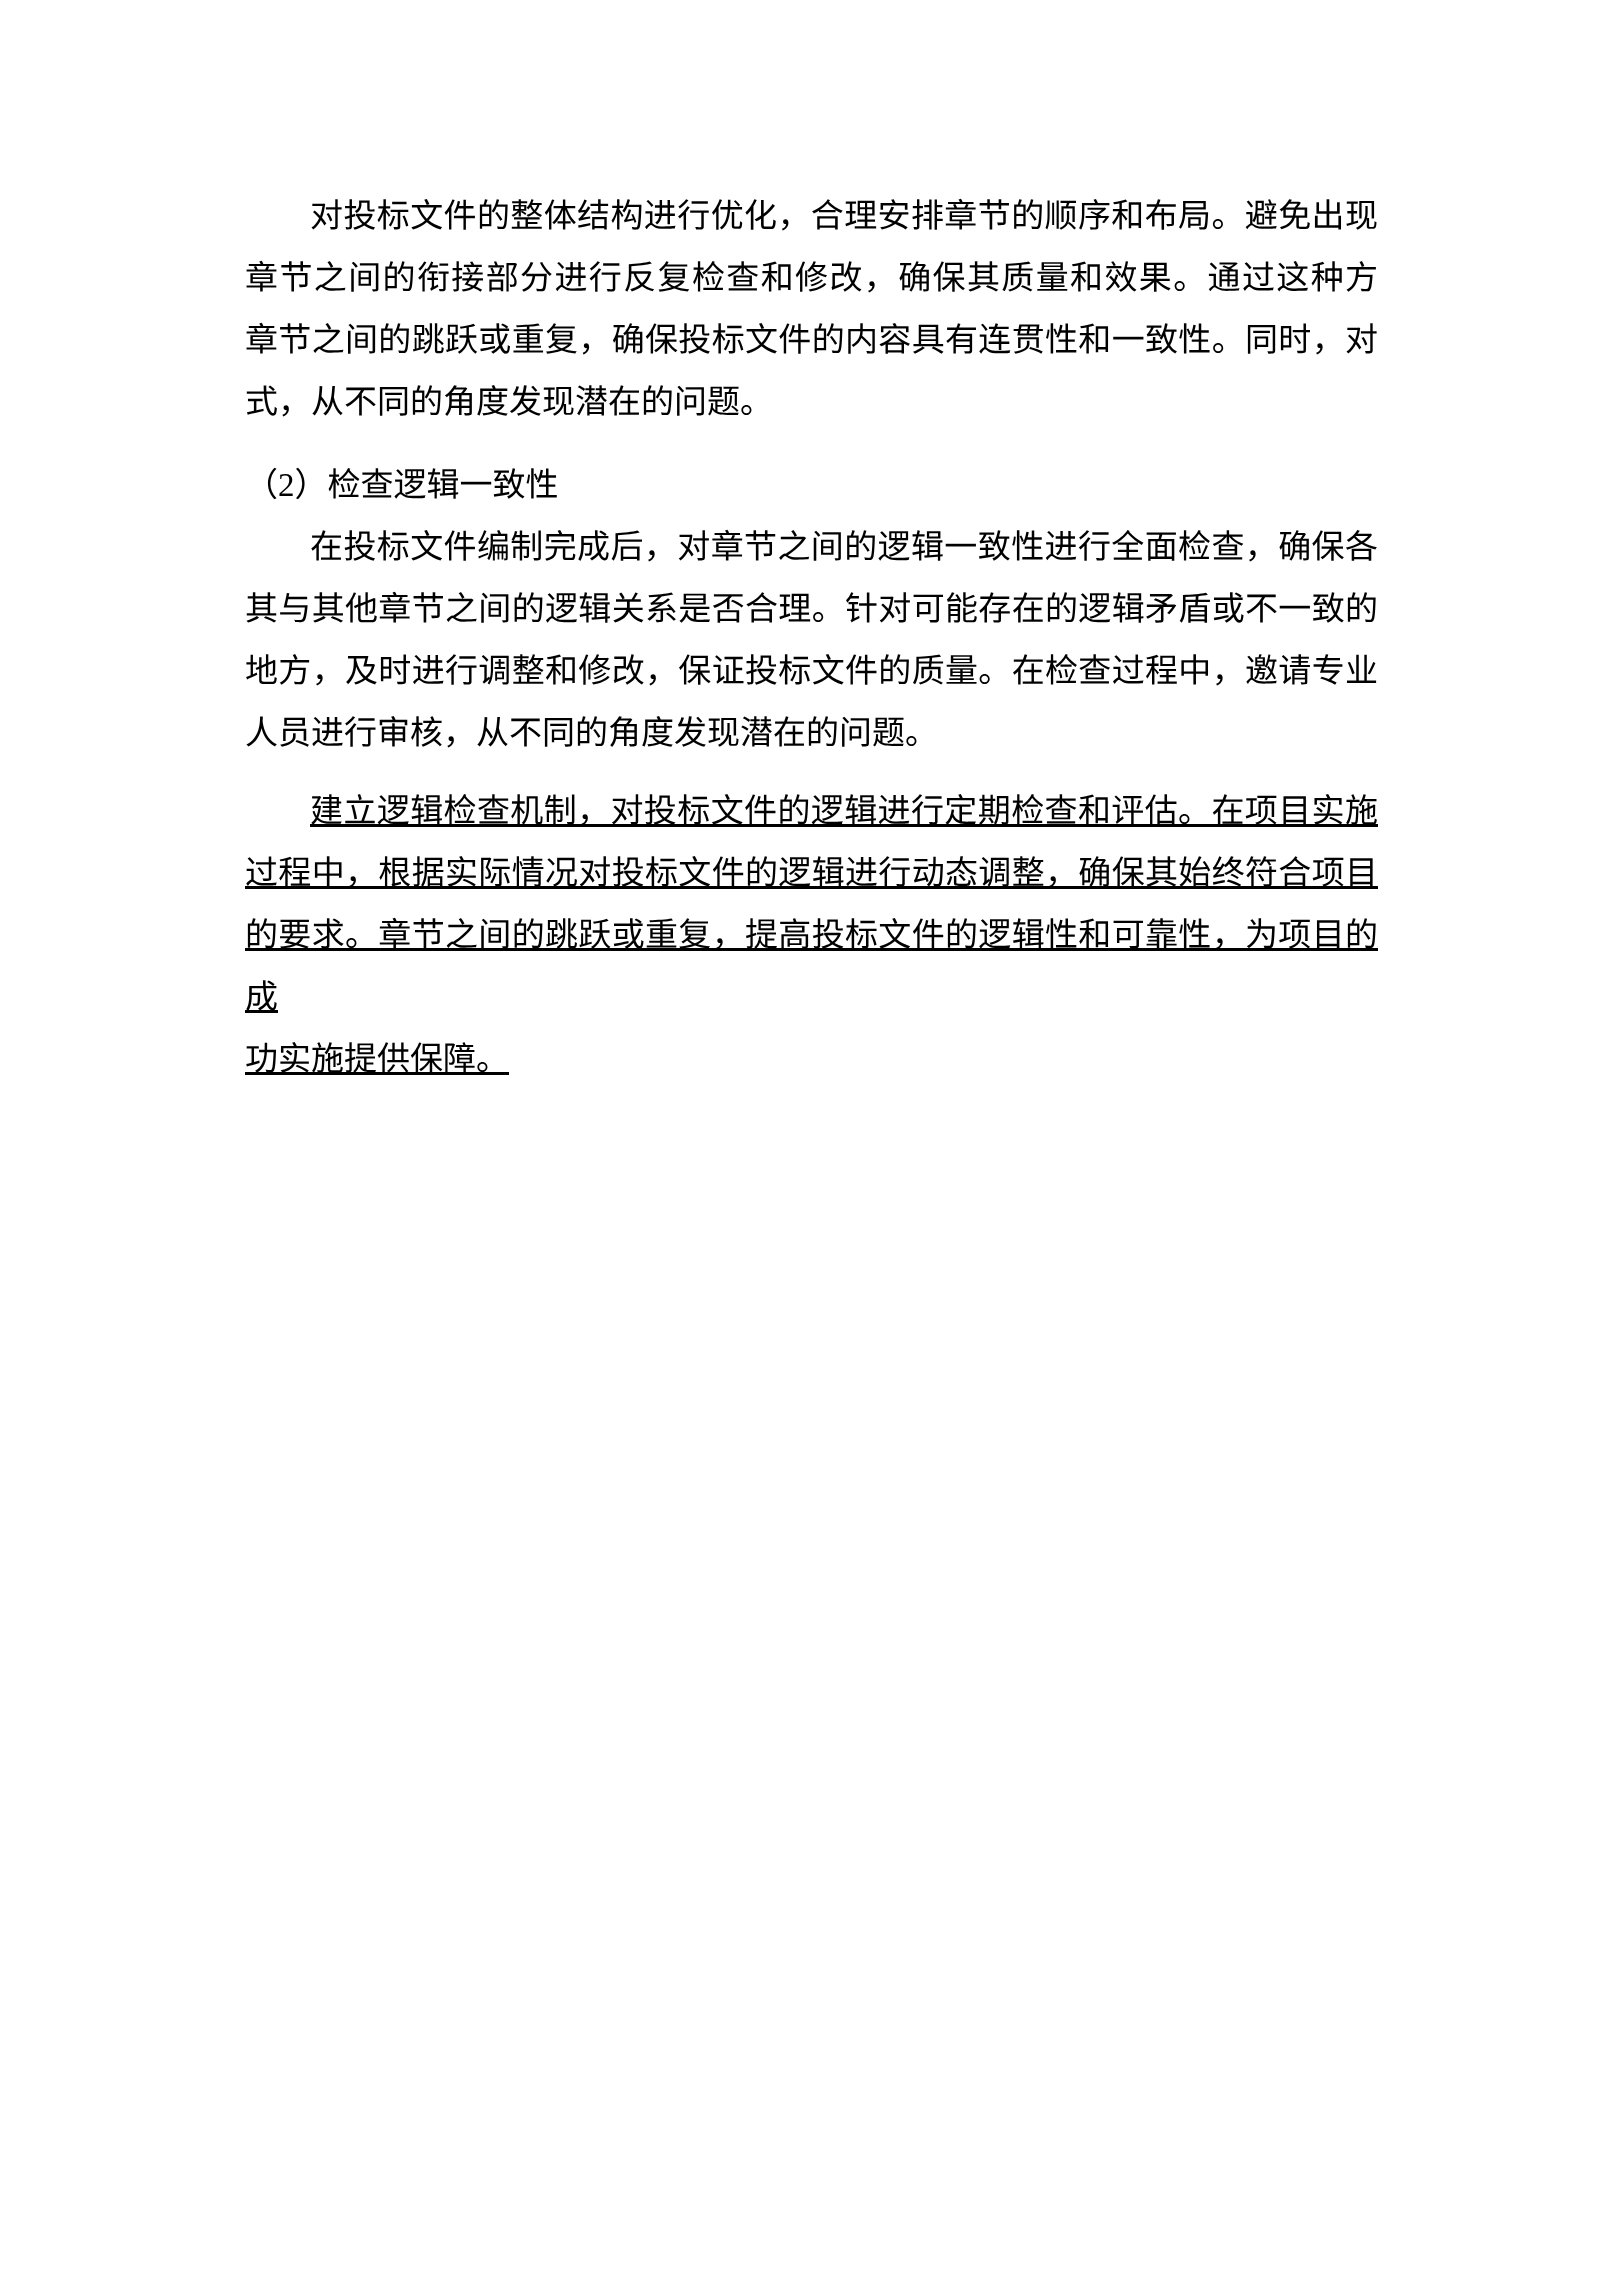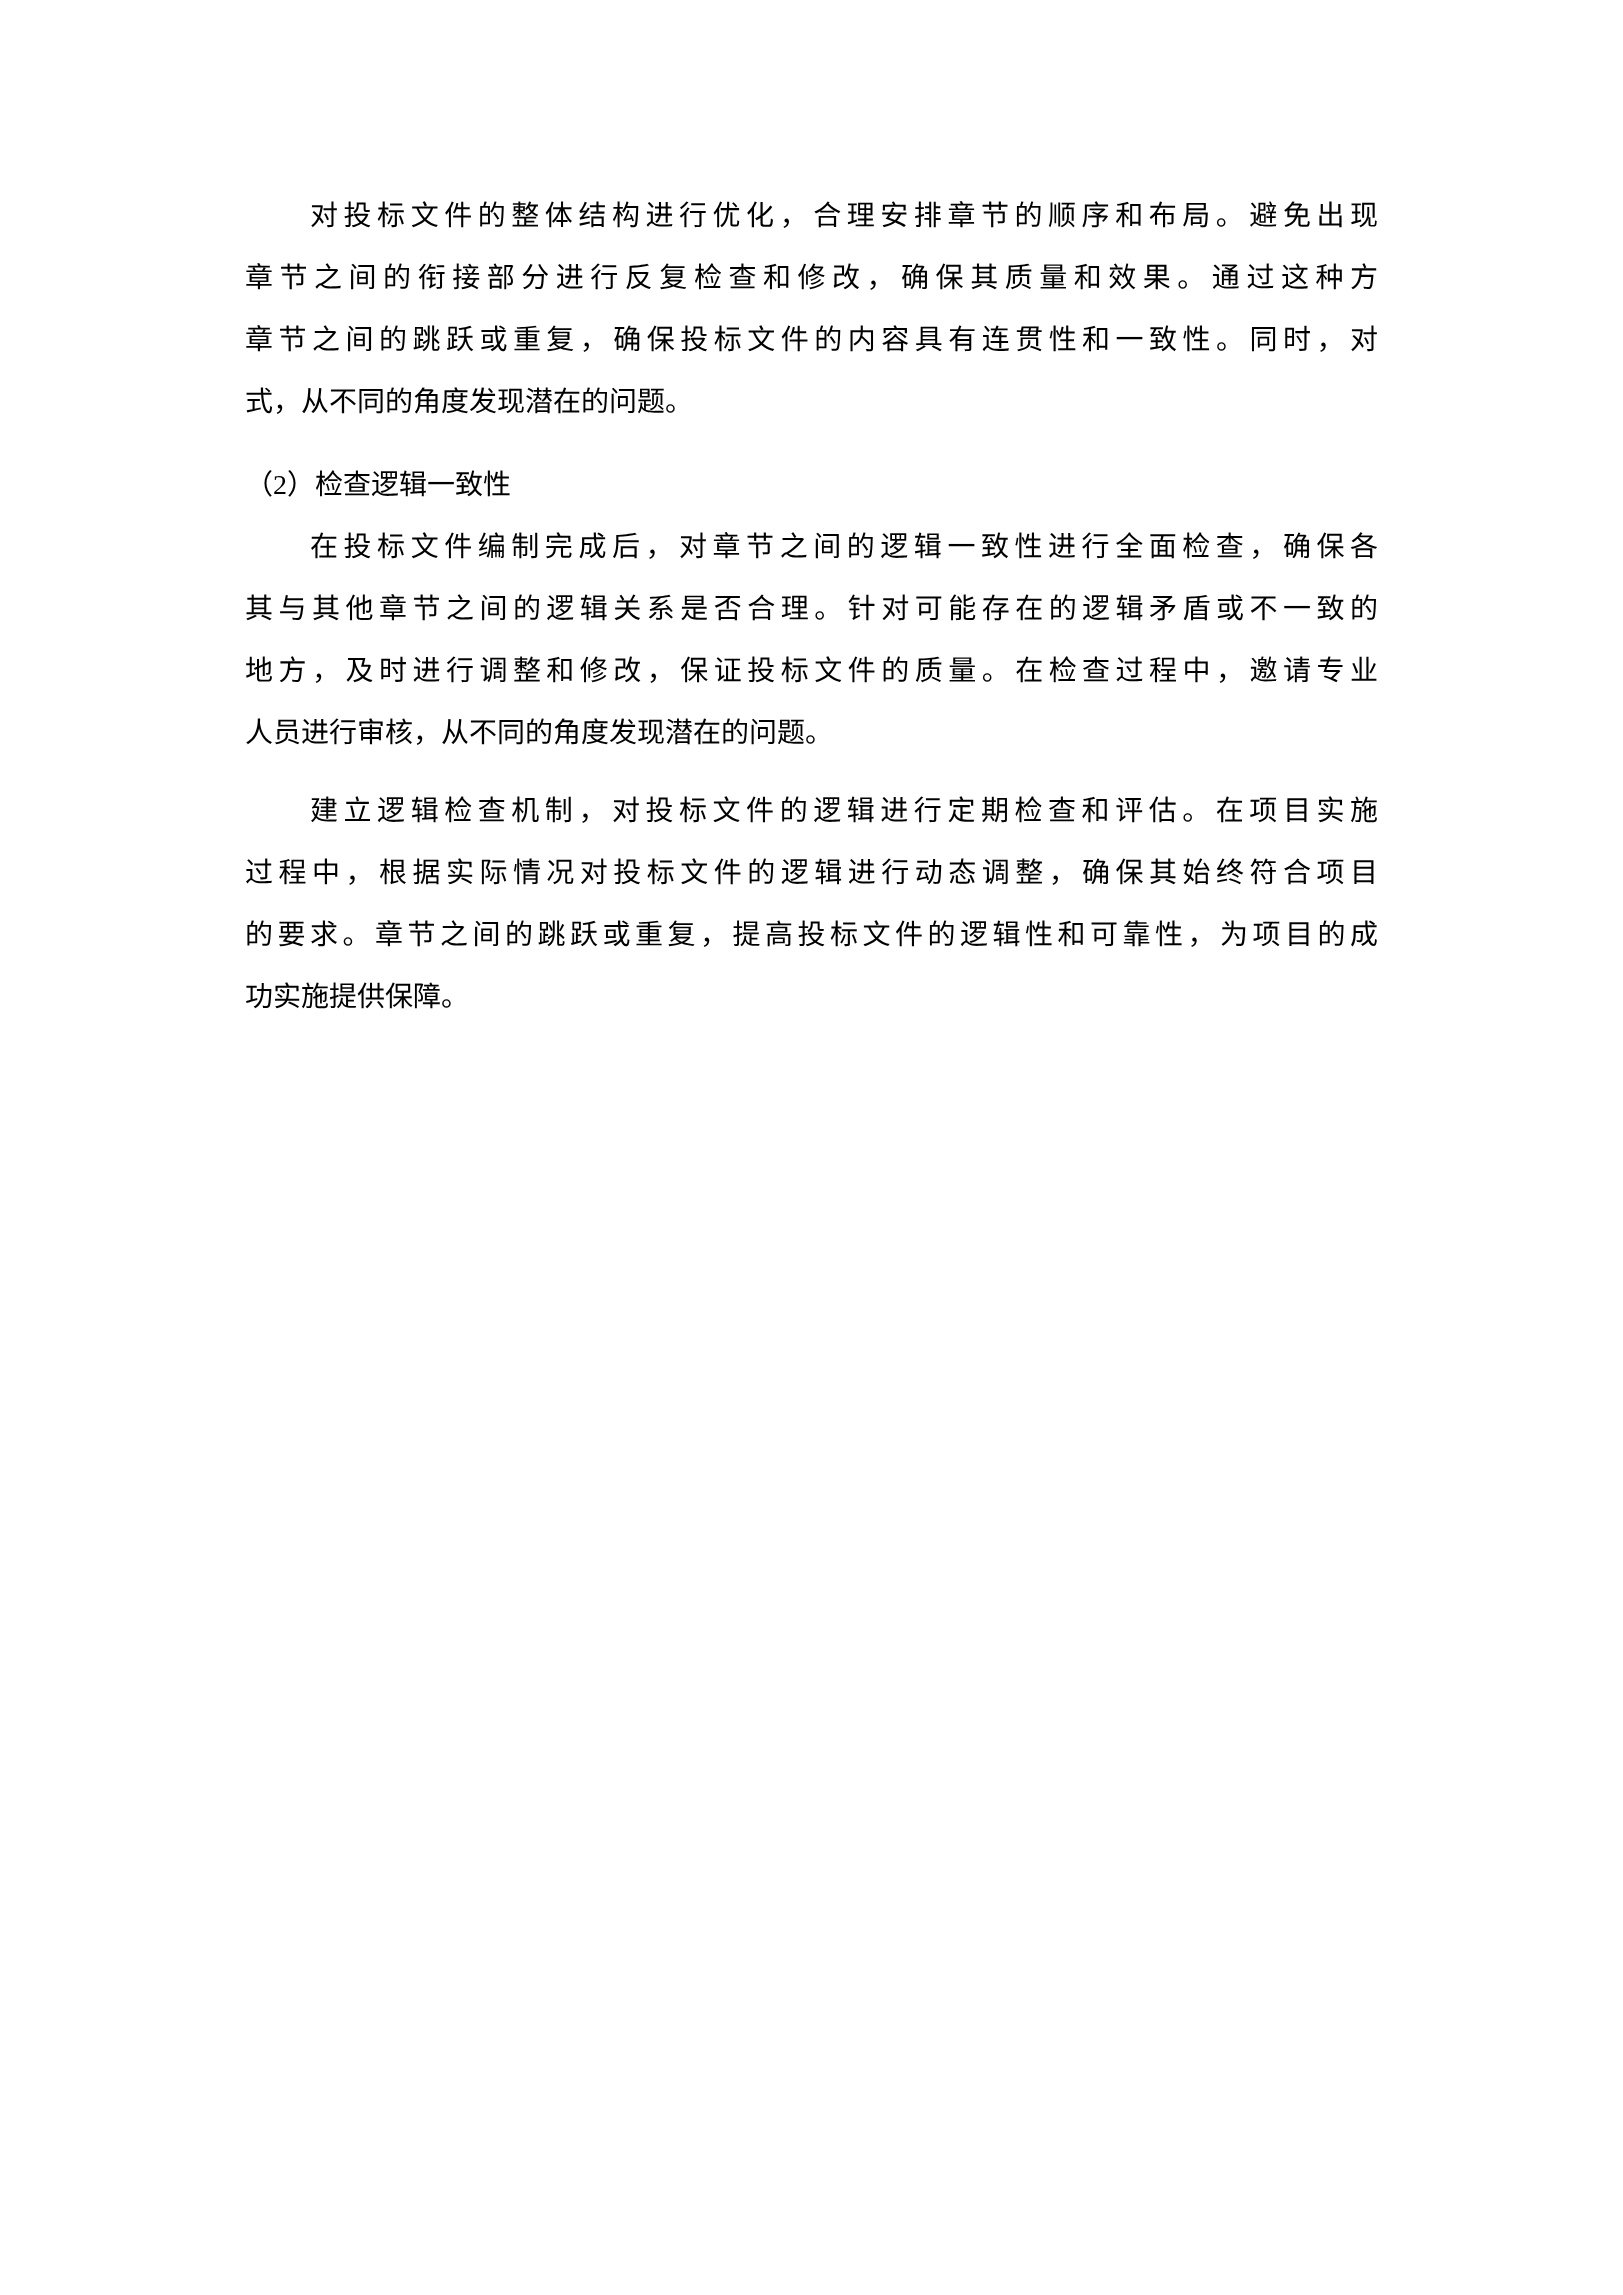--- a/index.html
+++ b/index.html
@@ -13,31 +13,32 @@
     height: 2295px;
     background: #ffffff;
     overflow: hidden;
   }
   .content {
     position: absolute;
     left: 245px;
     top: 185px;
     width: 1133px;
     font-family: "Liberation Serif", "DejaVu Serif", serif;
-    font-size: 28px;
+    font-size: 33px;
     line-height: 62px;
     color: #000000;
     font-weight: normal;
   }
   .para {
     margin: 0;
     padding: 0;
   }
   .para-gap {
     margin-top: 15.7px;
+    text-decoration: underline;
   }
   .line {
     text-align: justify;
     text-align-last: justify;
   }
   .line.first {
     text-indent: 65px;
   }
   .line.last {
     text-align-last: left;

